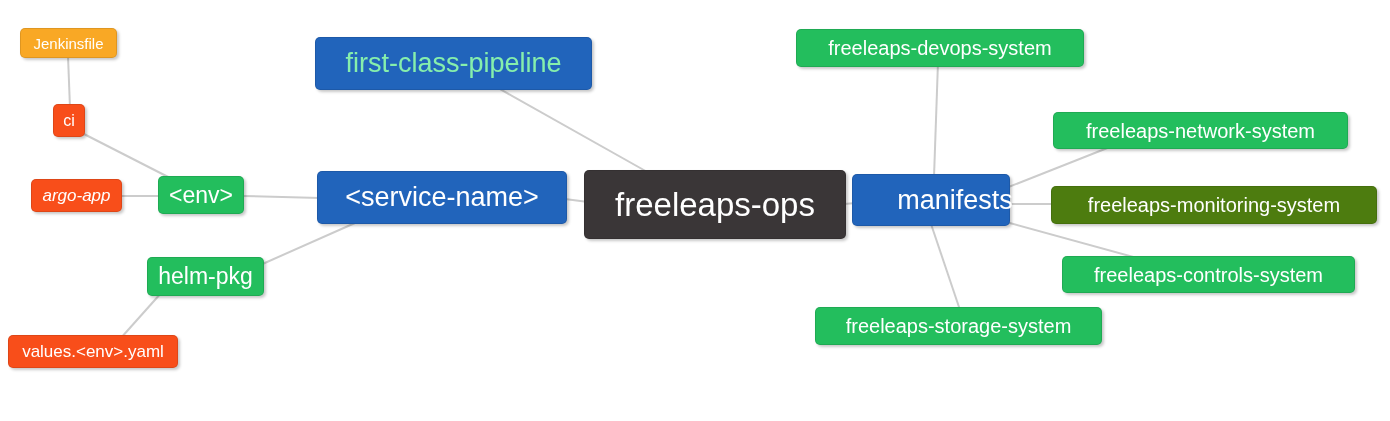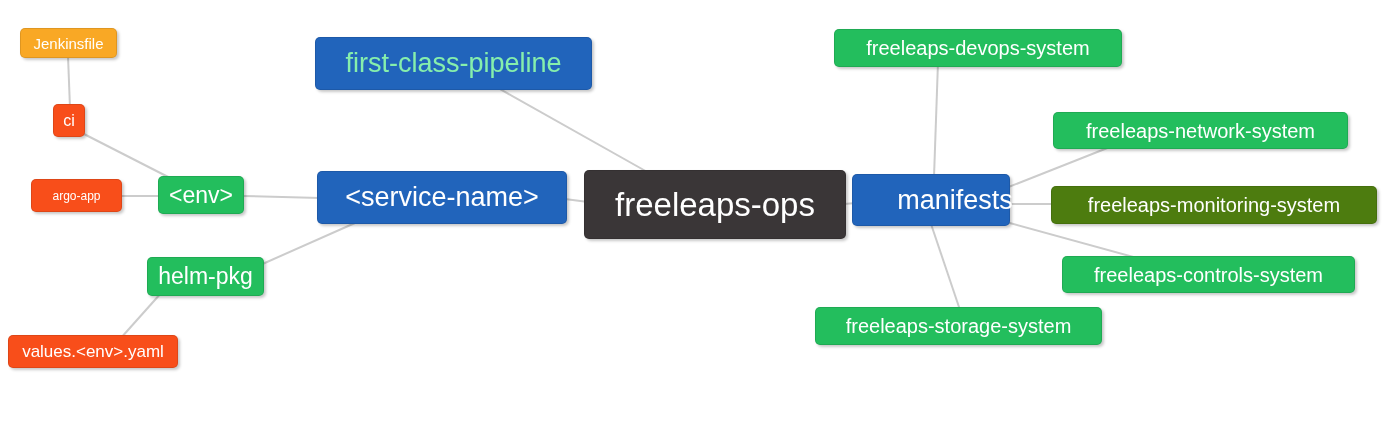--- a/index.html
+++ b/index.html
@@ -53,27 +53,27 @@
       <line x1="844" y1="204" x2="856" y2="203" stroke="#cccccc" stroke-width="2"></line>
       <line x1="934" y1="177" x2="938" y2="62" stroke="#cccccc" stroke-width="2"></line>
       <line x1="1006" y1="188" x2="1115" y2="145" stroke="#cccccc" stroke-width="2"></line>
       <line x1="1008" y1="204" x2="1056" y2="204" stroke="#cccccc" stroke-width="2"></line>
       <line x1="1006" y1="222" x2="1148" y2="261" stroke="#cccccc" stroke-width="2"></line>
       <line x1="931" y1="224" x2="960" y2="310" stroke="#cccccc" stroke-width="2"></line>
     </svg>
   <div id="nodes-layer">
       <div class="node" style="left: 20px; top: 28px; width: 97px; height: 30px; background: rgb(249, 168, 37); font-size: 15px; color: rgb(255, 255, 255);">Jenkinsfile</div>
       <div class="node" style="left: 53px; top: 104px; width: 32px; height: 33px; background: rgb(248, 78, 26); font-size: 16px; color: rgb(255, 255, 255);">ci</div>
-      <div class="node" style="left: 31px; top: 179px; width: 91px; height: 33px; background: rgb(248, 78, 26); font-size: 12px; color: rgb(255, 255, 255);">argo-app</div>
+      <div class="node" style="left: 31px; top: 179px; width: 91px; height: 33px; background: rgb(248, 78, 26); font-size: 17px; color: rgb(255, 255, 255); font-style: italic;">argo-app</div>
       <div class="node" style="left: 158px; top: 176px; width: 86px; height: 38px; background: rgb(35, 190, 93); font-size: 23px; color: rgb(255, 255, 255);">&lt;env&gt;</div>
       <div class="node" style="left: 147px; top: 257px; width: 117px; height: 39px; background: rgb(35, 190, 93); font-size: 23px; color: rgb(255, 255, 255);">helm-pkg</div>
       <div class="node" style="left: 8px; top: 335px; width: 170px; height: 33px; background: rgb(248, 78, 26); font-size: 17px; color: rgb(255, 255, 255);">values.&lt;env&gt;.yaml</div>
       <div class="node" style="left: 315px; top: 37px; width: 277px; height: 53px; background: rgb(33, 100, 187); font-size: 27px; color: #86efac;">first-class-pipeline</div>
       <div class="node" style="left: 317px; top: 171px; width: 250px; height: 53px; background: rgb(33, 100, 187); font-size: 27px; color: rgb(255, 255, 255);">&lt;service-name&gt;</div>
       <div class="node" style="left: 584px; top: 170px; width: 262px; height: 69px; background: rgb(58, 54, 55); font-size: 33px; color: rgb(255, 255, 255);">freeleaps-ops</div>
       <div class="node" style="left: 852px; top: 174px; width: 158px; height: 52px; background: rgb(33, 100, 187); font-size: 27px; color: rgb(255, 255, 255); padding-left: 48px;">manifests</div>
-      <div class="node" style="left: 796px; top: 29px; width: 288px; height: 38px; background: rgb(35, 190, 93); font-size: 20px; color: rgb(255, 255, 255); margin-left: 38px;">freeleaps-devops-system</div>
+      <div class="node" style="left: 796px; top: 29px; width: 288px; height: 38px; background: rgb(35, 190, 93); font-size: 20px; color: rgb(255, 255, 255);">freeleaps-devops-system</div>
       <div class="node" style="left: 1053px; top: 112px; width: 295px; height: 37px; background: rgb(35, 190, 93); font-size: 20px; color: rgb(255, 255, 255);">freeleaps-network-system</div>
       <div class="node" style="left: 1051px; top: 186px; width: 326px; height: 38px; background: #4d7c0f; font-size: 20px; color: rgb(255, 255, 255);">freeleaps-monitoring-system</div>
       <div class="node" style="left: 1062px; top: 256px; width: 293px; height: 37px; background: rgb(35, 190, 93); font-size: 20px; color: rgb(255, 255, 255);">freeleaps-controls-system</div>
       <div class="node" style="left: 815px; top: 307px; width: 287px; height: 38px; background: rgb(35, 190, 93); font-size: 20px; color: rgb(255, 255, 255);">freeleaps-storage-system</div>
     </div>
 </div>
 
 </body></html>

